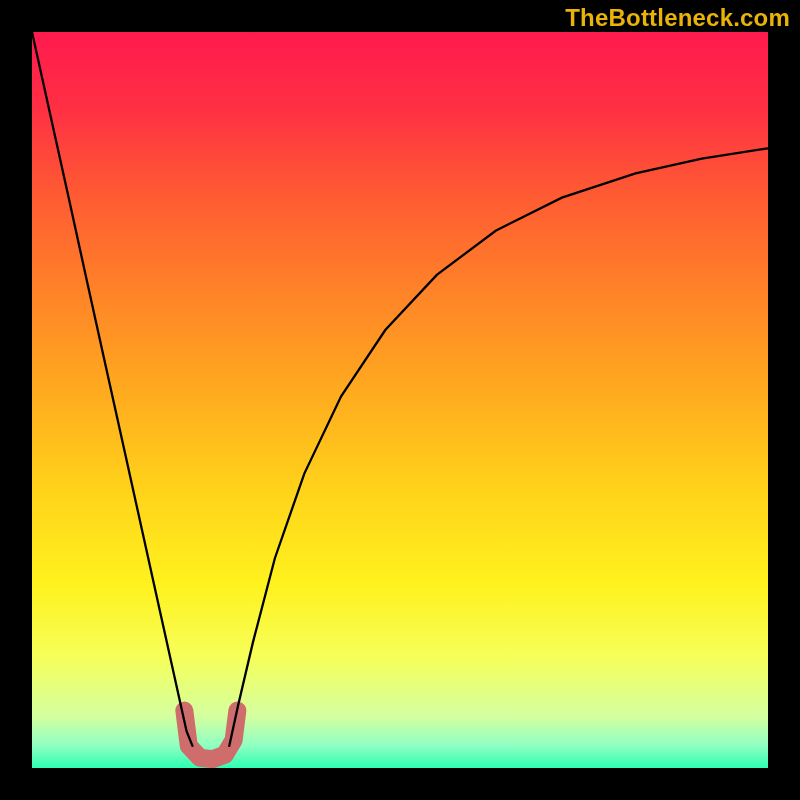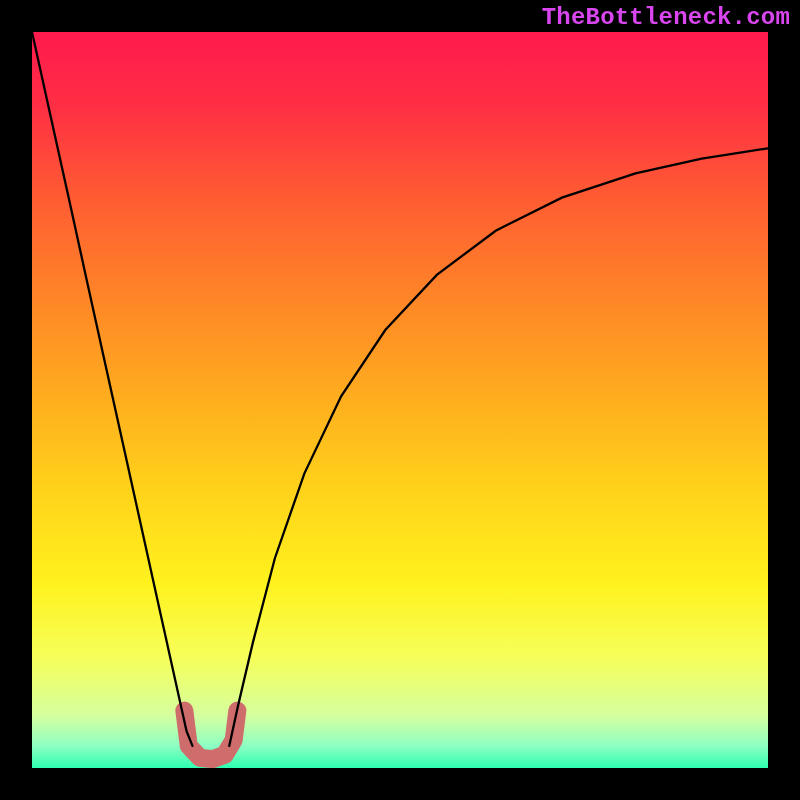--- a/index.html
+++ b/index.html
@@ -28,24 +28,23 @@
     display: block;
     width: 100%;
     height: 100%;
   }
   .watermark {
     position: absolute;
     top: 4px;
     right: 10px;
     font-size: 24px;
     font-weight: 600;
-    color: #d946ef;
+    color: #eab308;
     letter-spacing: 0.2px;
     user-select: none;
-    font-family: Liberation Mono, monospace;
   }
 </style>
 </head>
 <body>
 
 <div class="frame">
 
   <div class="plot">
     <svg viewBox="0 0 736 736" preserveAspectRatio="none">
       <defs>

